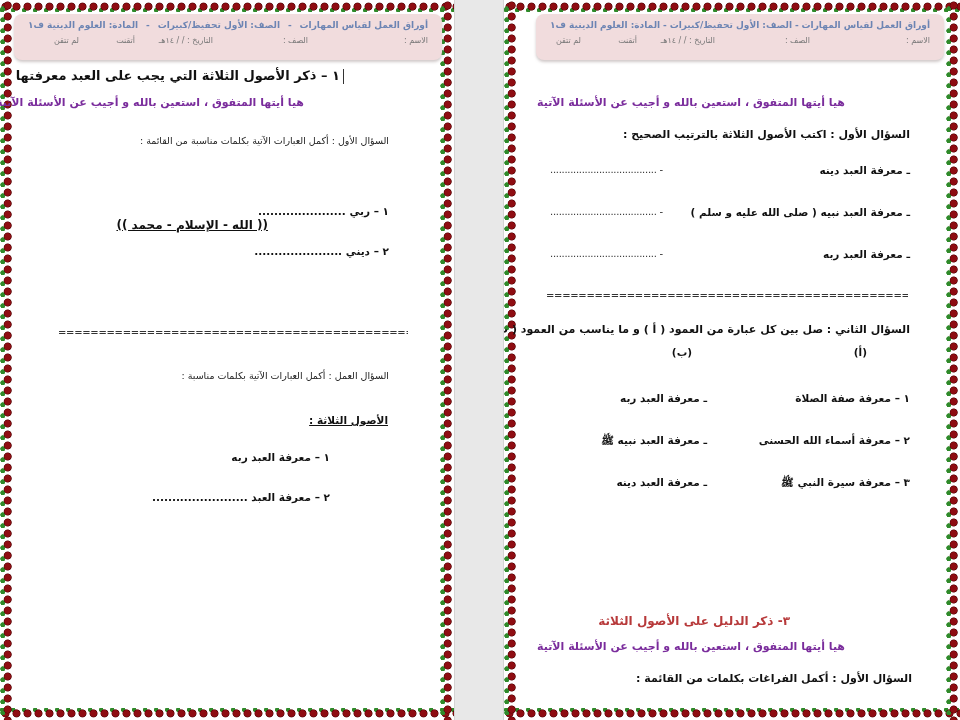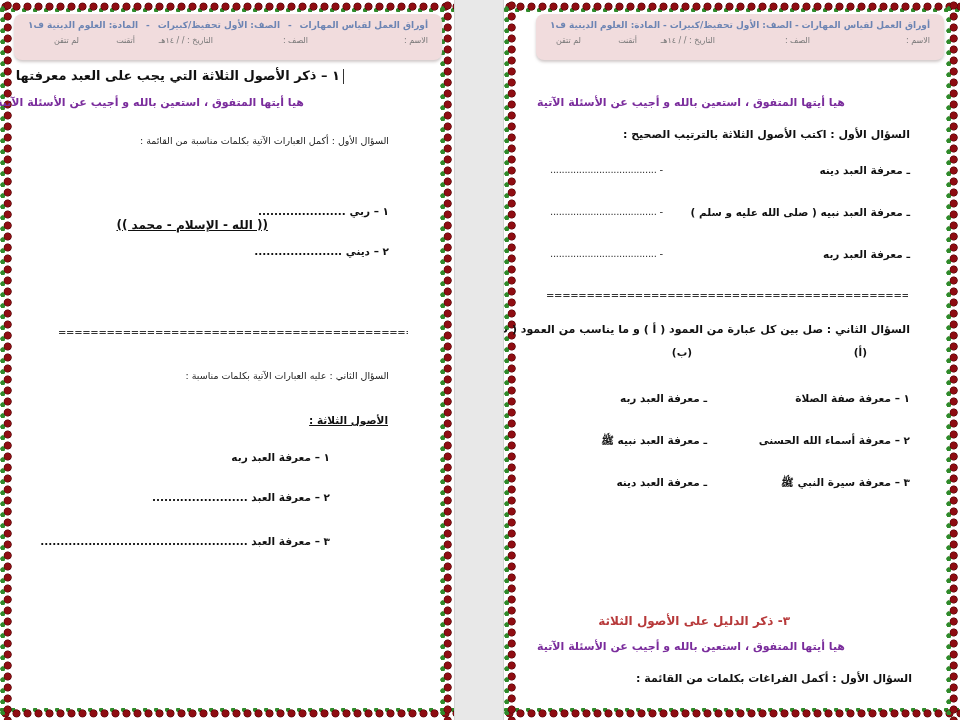--- a/index.html
+++ b/index.html
@@ -89,26 +89,25 @@
     <div class="abs rtl sub-purple" style="right:150px; top:96px;">هيا أيتها المتفوق ، استعين بالله و أجيب عن الأسئلة الآتية</div>
 
     <div class="abs rtl q-light" style="right:65px; top:135px;">السؤال الأول : أكمل العبارات الآتية بكلمات مناسبة من القائمة :</div>
     <div class="abs rtl item underline" style="right:186px; top:180px; font-size:12px;margin-top:38px;">(( الله - الإسلام - محمد ))</div>
 
     <div class="abs rtl item" style="right:65px; top:205px;">١ – ربي ......................</div>
     <div class="abs rtl item" style="right:65px; top:245px;margin-left:37px;">٢ – ديني ......................</div>
 
     <div class="abs eqline" style="left:58px; top:327px; width:350px;">==============================================</div>
 
-    <div class="abs rtl q-light" style="right:65px; top:370px;">السؤال الثاني : عليه العبارات الآتية بكلمات مناسبة :</div>
+    <div class="abs rtl q-light" style="right:65px; top:370px;">السؤال العمل : أكمل العبارات الآتية بكلمات مناسبة :</div>
     <div class="abs rtl item underline" style="right:66px; top:414px;">الأصول الثلاثة :</div>
 
     <div class="abs rtl item" style="right:124px; top:451px;">١ – معرفة العبد ربه</div>
     <div class="abs rtl item" style="right:124px; top:491px;">٢ – معرفة العبد ........................</div>
-    <div class="abs rtl item" style="right:124px; top:535px;">٣ – معرفة العبد ....................................................</div>
   </div>
 
   <div class="gap"></div>
 
   <div class="page right">
     <div class="border-top"></div>
     <div class="border-bottom"></div>
     <div class="border-left"></div>
     <div class="border-right"></div>
 

